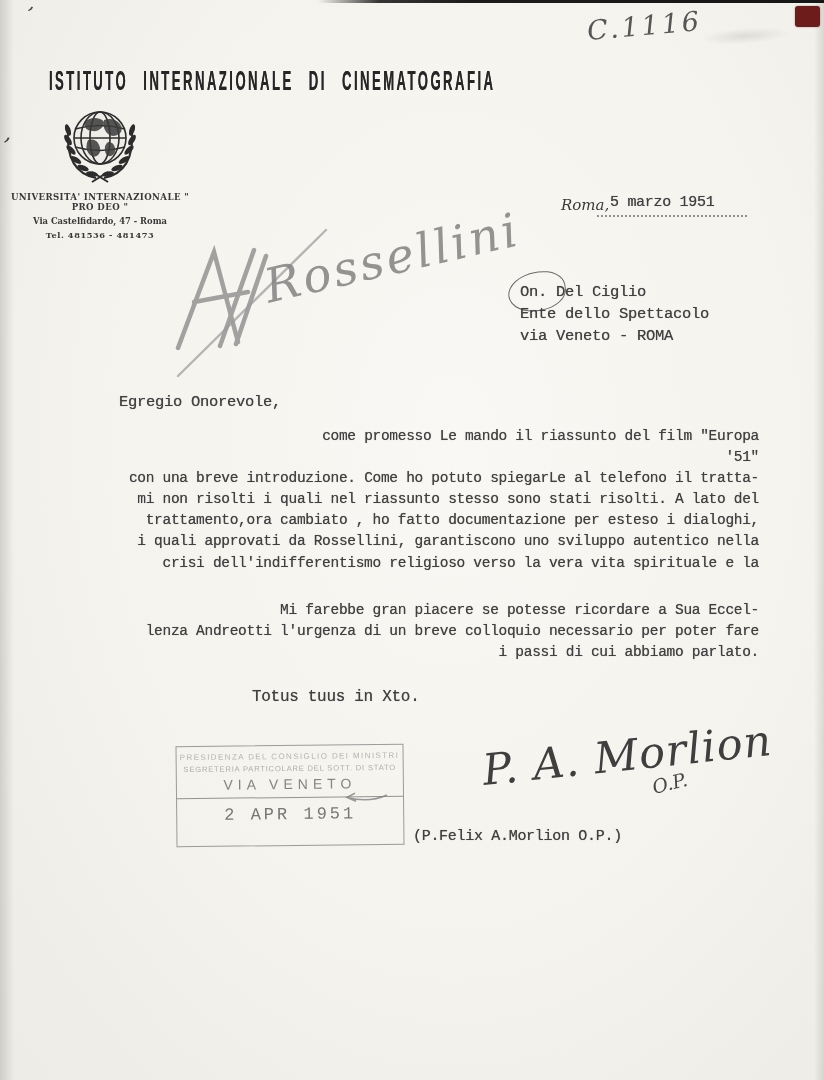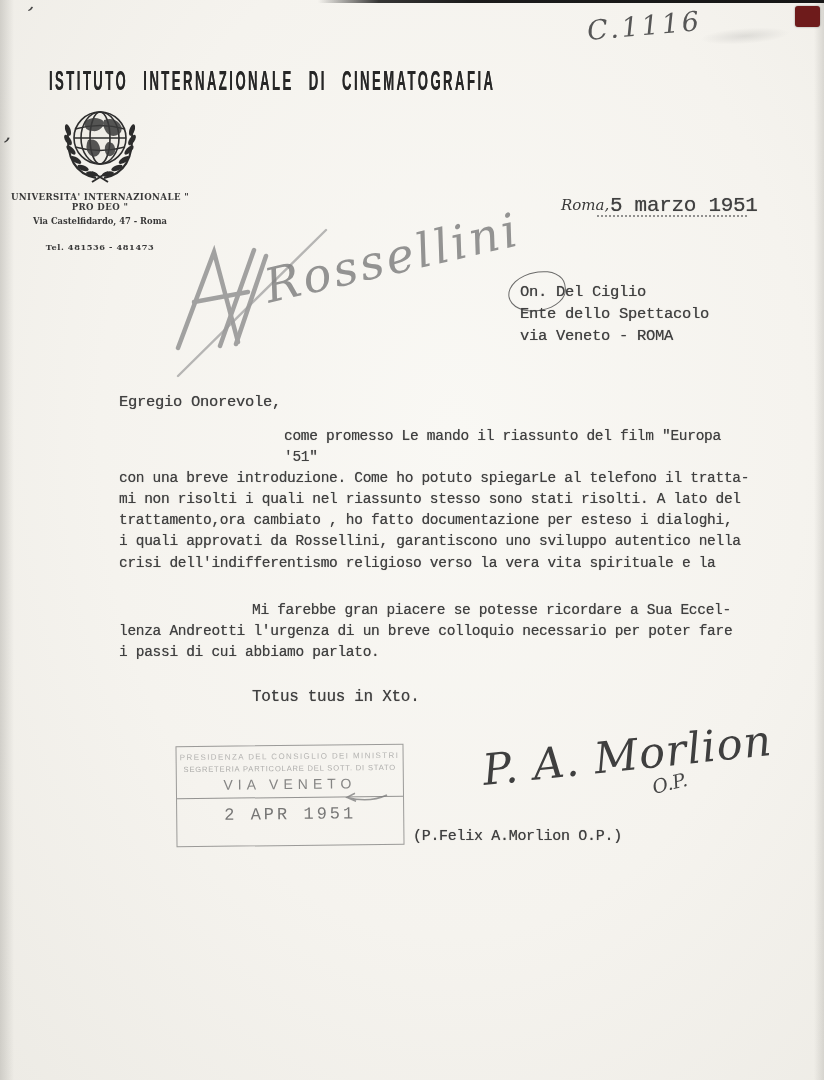--- a/index.html
+++ b/index.html
@@ -30,34 +30,34 @@
   
   .title-wrap{position:absolute;left:0;right:0;top:66px;text-align:left;}
   .title{display:inline-block;font-weight:bold;font-size:16px;letter-spacing:3px;word-spacing:11px;
     color:#262626;transform:scale(.82,1.72);transform-origin:center top;
     text-shadow:0 0 .5px rgba(40,40,40,.8);}
   .emblem{position:absolute;left:46px;top:102px;}
   .org{position:absolute;left:8px;top:192px;width:184px;text-align:center;
     font-family:"DejaVu Serif", serif;font-weight:bold;color:#383838;}
   .org .l1{font-size:8.6px;letter-spacing:.4px;}
   .org .l2{font-size:8.4px;margin-top:4px;}
-  .org .l3{font-size:8.2px;margin-top:16px;letter-spacing:.6px;}
+  .org .l3{font-size:8.2px;margin-top:4px;letter-spacing:.6px;}
 
   
   .tw{font-family:"Liberation Mono", monospace;color:#404040;
     text-shadow:0 0 .7px rgba(70,70,70,.75);letter-spacing:-.3px;}
   .dateline-city{position:absolute;left:561px;top:196px;font-size:15px;color:#3a3a3a;}
   .date-dots{position:absolute;left:597px;top:199px;width:150px;height:16px;
     border-bottom:2px dotted rgba(90,90,90,.65);}
-  .dateline-date{position:absolute;left:610px;top:194px;font-size:21px;}
+  .dateline-date{position:absolute;left:610px;top:194px;font-size:15px;}
   .recipient{position:absolute;left:520px;top:281px;font-size:15.5px;line-height:22px;}
   .recipient-circle{position:absolute;left:508px;top:272px;width:56px;height:37px;
     border:1.7px solid rgba(60,60,60,.75);border-radius:55% 45% 50% 50%;transform:rotate(-9deg);}
   .salutation{position:absolute;left:119px;top:393px;font-size:15.5px;}
-  .para{position:absolute;left:119px;width:640px;font-size:14.5px;line-height:21.1px;}
+  .para{position:absolute;left:119px;width:640px;font-size:14.5px;line-height:21.1px;text-align:right;}
   .p1{top:426px;}
   .p2{top:600px;}
   .p1 .line:first-child{padding-left:165px;}
   .p2 .line:first-child{padding-left:133px;}
   .closing{position:absolute;left:252px;top:688px;font-size:16px;}
   .typed-signature{position:absolute;left:413px;top:828px;font-size:15px;}
 
   
   .pencil-name{position:absolute;left:262px;top:230px;font-size:47px;color:#828282;
     letter-spacing:3px;transform:rotate(-13deg);opacity:.85;}

